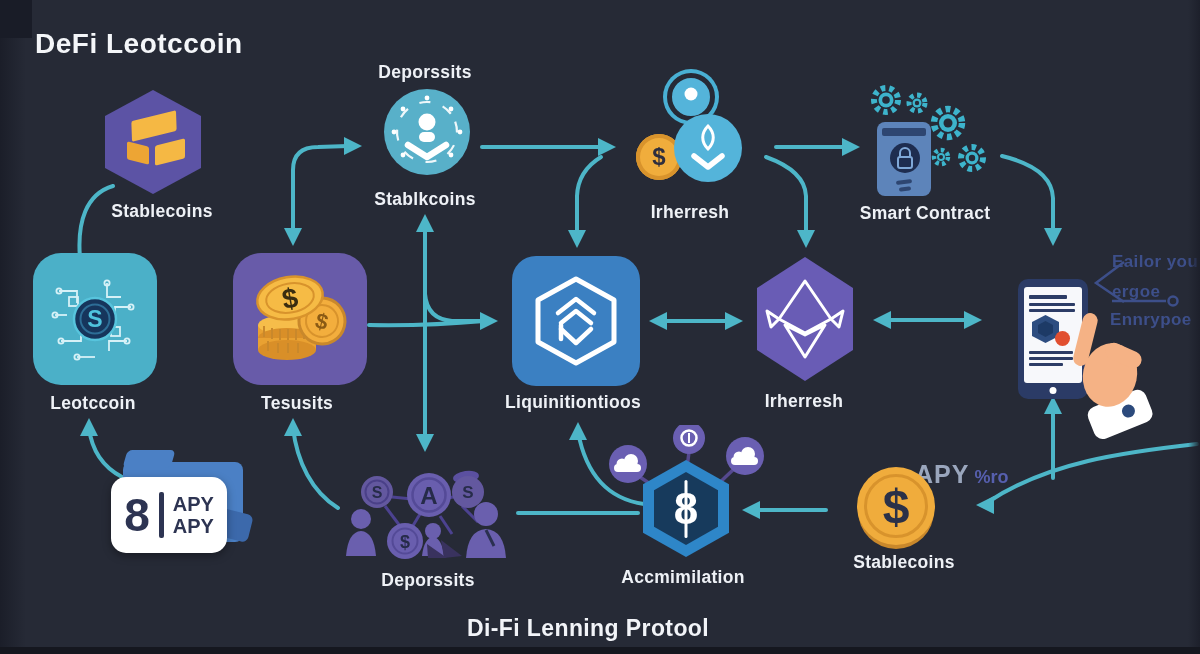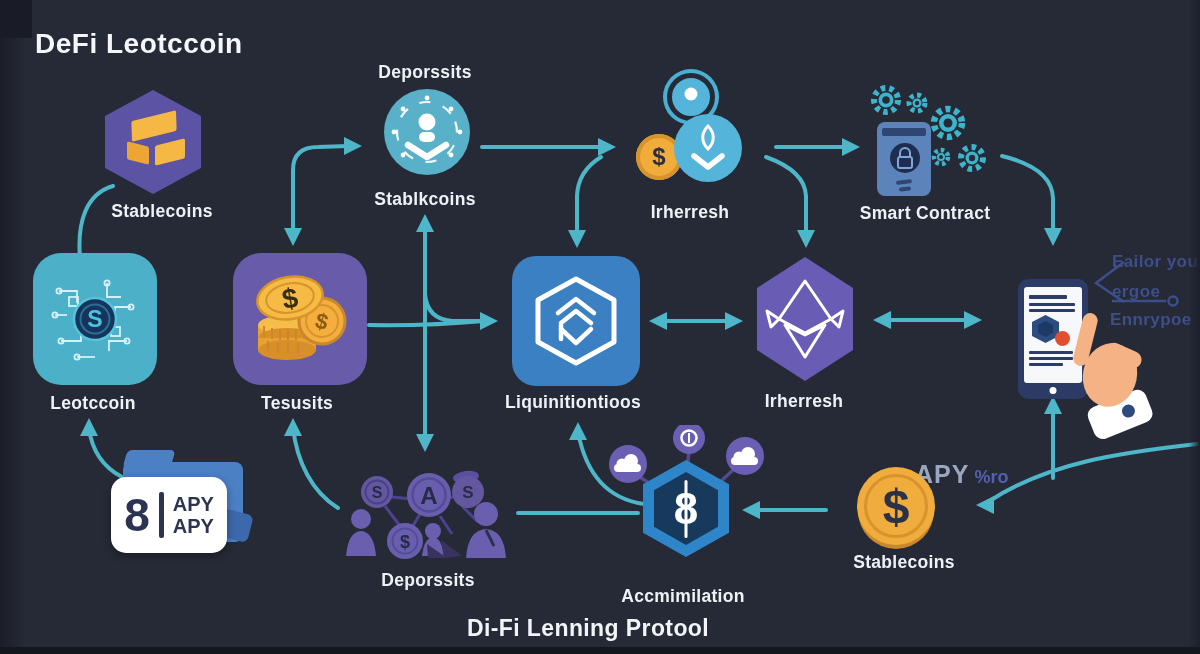--- a/index.html
+++ b/index.html
@@ -346,21 +346,21 @@
     <g fill="#fff">
       <circle cx="739" cy="457" r="5.5"></circle>
         <circle cx="748" cy="454" r="7"></circle>
       <rect x="731" y="457" width="27" height="8" rx="4"></rect>
     </g>
   </svg>
   <div id="acc-hex" class="hex"></div>
   <div id="acc-inner" class="hex">
     <span class="g8">8</span>
   </div>
-  <div class="label" style="left:683px;top:586px">Accmimilation</div>
+  <div class="label" style="left:683px;top:567px">Accmimilation</div>
 
   <div id="apy-pct">
     <span class="a">APY</span><span class="b">%ro</span>
   </div>
   <div id="coin">
     <span class="dollar">$</span>
   </div>
   <div class="label" style="left:904px;top:552px">Stablecoins</div>
 
   <div id="tablet">

